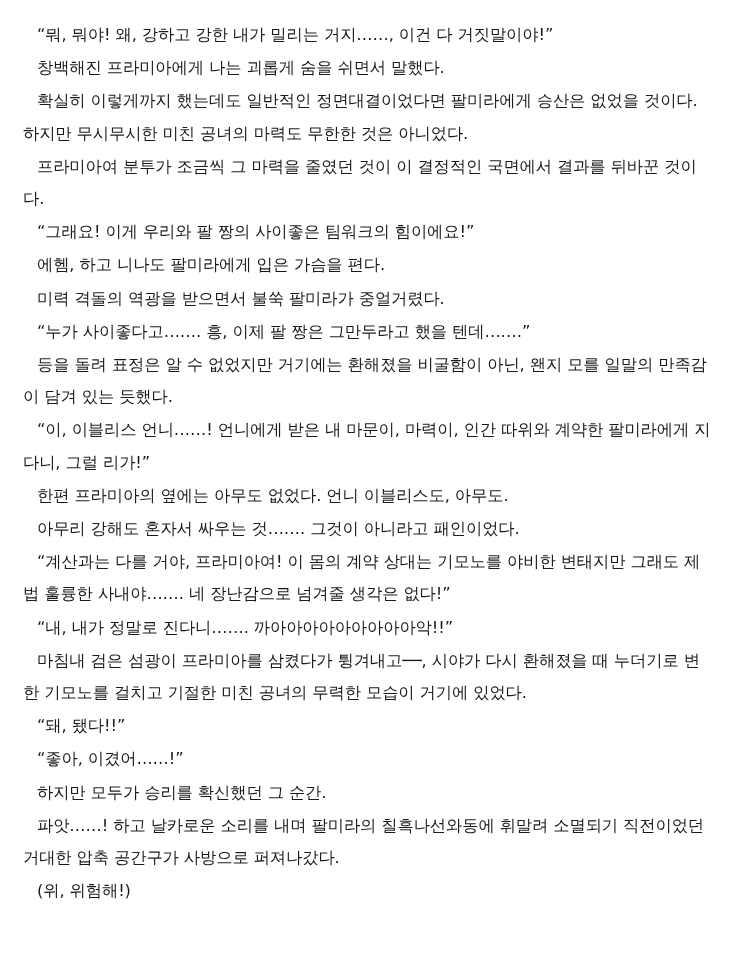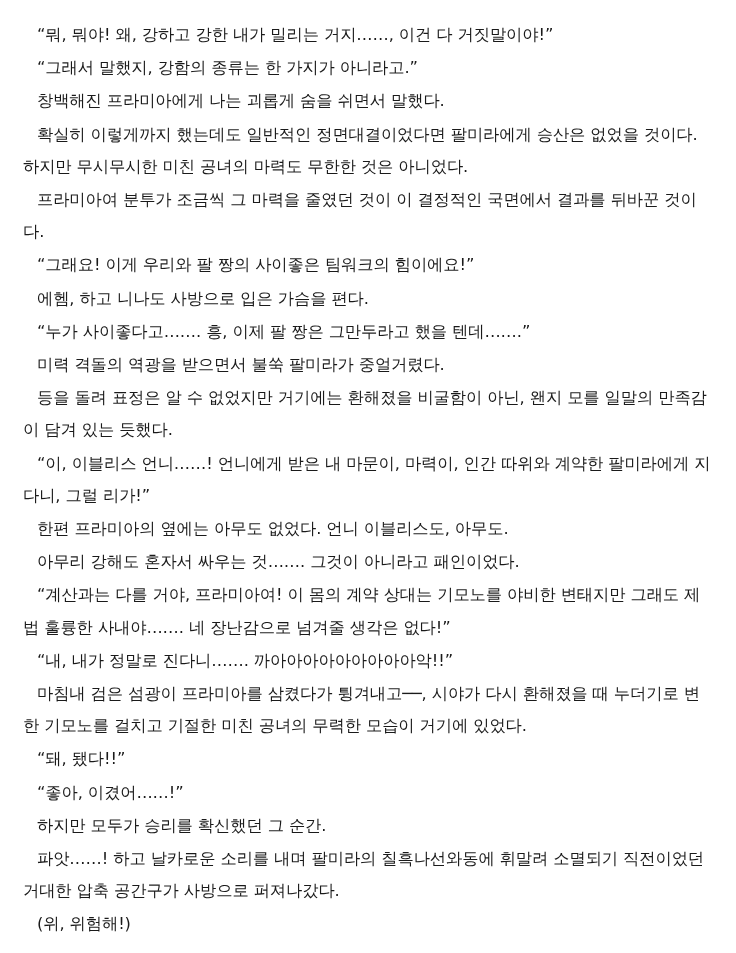--- a/index.html
+++ b/index.html
@@ -33,28 +33,27 @@
     padding: 0;
     text-indent: 14px;
   }
 </style>
 </head>
 <body>
 
 <div class="page">
   <div class="body-text">
     <p class="para">“뭐, 뭐야! 왜, 강하고 강한 내가 밀리는 거지……, 이건 다 거짓말이야!”</p>
-    <p class="para">“그래서 말했지, 강함의 종류는 한 가지가 아니라고.”</p>
     <p class="para">창백해진 프라미아에게 나는 괴롭게 숨을 쉬면서 말했다.</p>
     <p class="para">확실히 이렇게까지 했는데도 일반적인 정면대결이었다면 팔미라에게 승산은 없었을 것이다. 하지만 무시무시한 미친 공녀의 마력도 무한한 것은 아니었다.</p>
     <p class="para">프라미아여 분투가 조금씩 그 마력을 줄였던 것이 이 결정적인 국면에서 결과를 뒤바꾼 것이다.</p>
     <p class="para">“그래요! 이게 우리와 팔 짱의 사이좋은 팀워크의 힘이에요!”</p>
-    <p class="para">에헴, 하고 니나도 사방으로 입은 가슴을 편다.</p>
+    <p class="para">에헴, 하고 니나도 팔미라에게 입은 가슴을 편다.</p>
+    <p class="para">미력 격돌의 역광을 받으면서 불쑥 팔미라가 중얼거렸다.</p>
     <p class="para">“누가 사이좋다고……. 흥, 이제 팔 짱은 그만두라고 했을 텐데…….”</p>
-    <p class="para">미력 격돌의 역광을 받으면서 불쑥 팔미라가 중얼거렸다.</p>
     <p class="para">등을 돌려 표정은 알 수 없었지만 거기에는 환해졌을 비굴함이 아닌, 왠지 모를 일말의 만족감이 담겨 있는 듯했다.</p>
     <p class="para">“이, 이블리스 언니……! 언니에게 받은 내 마문이, 마력이, 인간 따위와 계약한 팔미라에게 지다니, 그럴 리가!”</p>
     <p class="para">한편 프라미아의 옆에는 아무도 없었다. 언니 이블리스도, 아무도.</p>
     <p class="para">아무리 강해도 혼자서 싸우는 것……. 그것이 아니라고 패인이었다.</p>
     <p class="para">“계산과는 다를 거야, 프라미아여! 이 몸의 계약 상대는 기모노를 야비한 변태지만 그래도 제법 훌륭한 사내야……. 네 장난감으로 넘겨줄 생각은 없다!”</p>
     <p class="para">“내, 내가 정말로 진다니……. 까아아아아아아아아아악!!”</p>
     <p class="para">마침내 검은 섬광이 프라미아를 삼켰다가 튕겨내고──, 시야가 다시 환해졌을 때 누더기로 변한 기모노를 걸치고 기절한 미친 공녀의 무력한 모습이 거기에 있었다.</p>
     <p class="para">“돼, 됐다!!”</p>
     <p class="para">“좋아, 이겼어……!”</p>
     <p class="para">하지만 모두가 승리를 확신했던 그 순간.</p>

